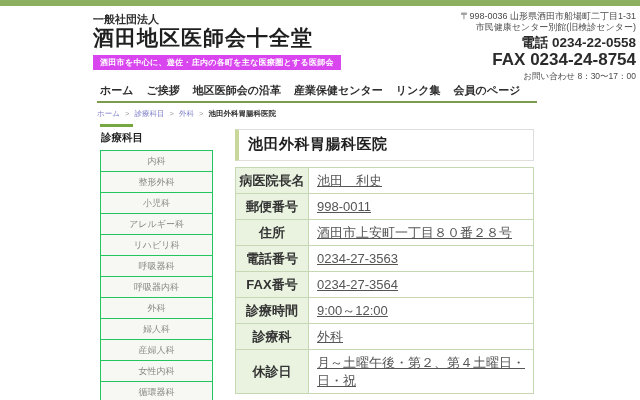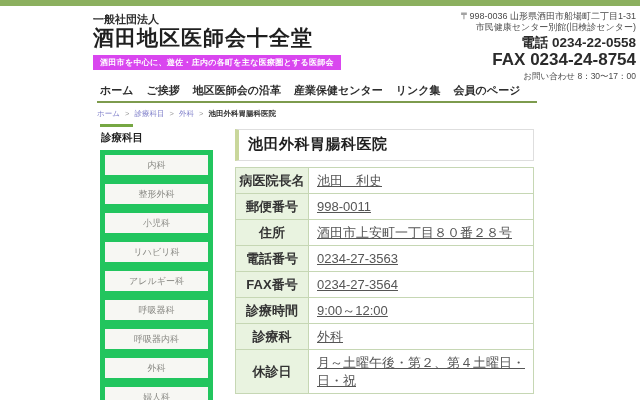--- a/index.html
+++ b/index.html
@@ -35,21 +35,21 @@
   .breadcrumb{position:absolute;left:97px;top:109px;font-size:7.5px;color:#888;white-space:nowrap;text-align:right;}
   .crumb-link{color:#7b7bc8;text-decoration:none;cursor:pointer;}
   .crumb-sep{color:#999;margin:0 3px;}
   .crumb-current{color:#333;font-weight:bold;}
 
   
   .sidebar{position:absolute;left:100px;top:124px;width:113px;}
   .sidebar-accent{width:33px;height:3px;background:#76a743;}
   .sidebar-title{font-size:10.5px;font-weight:bold;color:#1f1f1f;margin:4px 0 6px 1px;}
   .sidebar-list{display:block;}
-  .sidebar-item{display:block;background:#f7f7f3;border:5px solid #22c55e;margin-top:-1px;
+  .sidebar-item{display:block;background:#f7f7f3;border:1px solid #22c55e;margin-top:-1px;
     text-align:center;font-size:9px;color:#8a8a85;padding:3.5px 0;text-decoration:none;cursor:pointer;}
 
   
   .main{position:absolute;left:235px;top:129px;width:299px;}
   .page-title-box{border:1px solid #dedede;border-left:4px solid #c9d79b;background:#fff;
     padding:5px 9px 6px 9px;}
   .page-title{font-size:15px;font-weight:bold;color:#1f1f1f;letter-spacing:0.5px;}
   .info-table{width:100%;border-collapse:collapse;margin-top:6px;}
   .info-table td{border:1px solid #c6d7b4;font-size:13px;vertical-align:middle;}
   .info-table td.cell-label{background:#e9f3e0;width:68px;text-align:center;font-weight:bold;
@@ -114,23 +114,23 @@
   <div class="sidebar-accent"></div>
   <div class="sidebar-title">診療科目</div>
   <div class="sidebar-list">
 
       <a class="sidebar-item">内科</a>
 
       <a class="sidebar-item">整形外科</a>
 
       <a class="sidebar-item">小児科</a>
 
+      <a class="sidebar-item">アレルギー科</a>
+
       <a class="sidebar-item">リハビリ科</a>
-
-      <a class="sidebar-item">アレルギー科</a>
 
       <a class="sidebar-item">呼吸器科</a>
 
       <a class="sidebar-item">呼吸器内科</a>
 
       <a class="sidebar-item">外科</a>
 
       <a class="sidebar-item">婦人科</a>
 
       <a class="sidebar-item">産婦人科</a>

